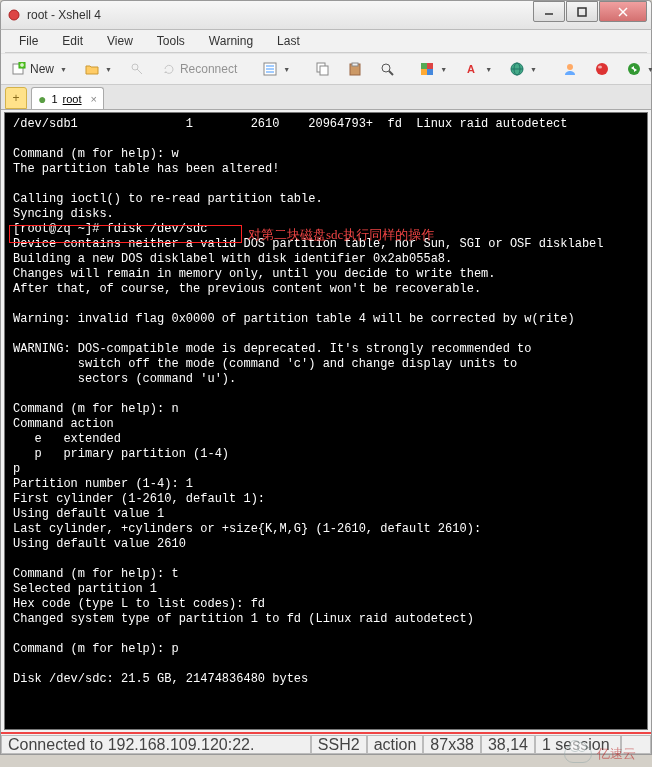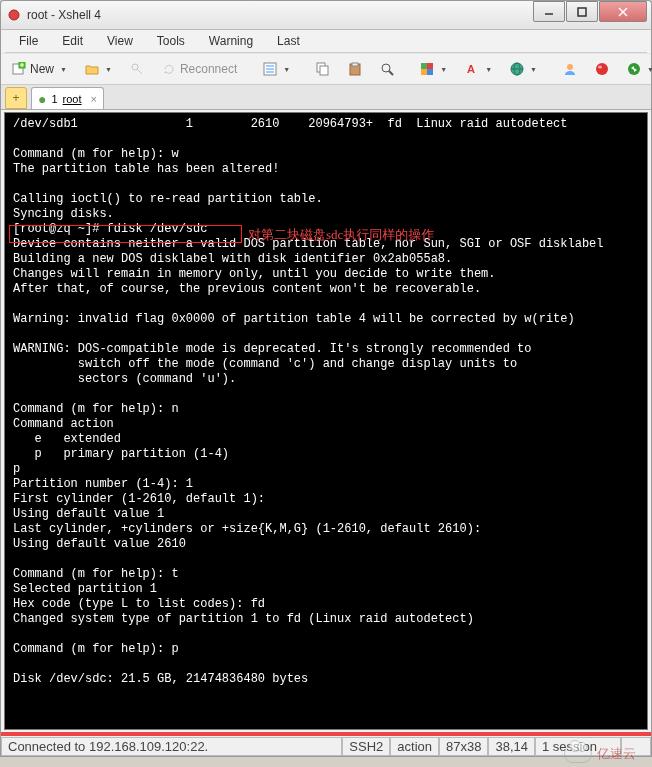--- a/index.html
+++ b/index.html
@@ -18,21 +18,21 @@
 .dropdown-arrow{font-size:7px;color:#555;margin-left:2px}
 .vsep{width:1px;height:20px;background:#ccc;margin:0 2px}
 .tabbar{height:24px;display:flex;align-items:end;padding:0 4px;background:#e5e5e5;border-bottom:1px solid #aaa;gap:0}
 .addtab{width:20px;height:20px;background:#ffe28a;border:1px solid #d4b24a;border-radius:3px 3px 0 0;display:flex;align-items:center;justify-content:center;font-size:12px;color:#8a6d1e;cursor:pointer;margin-right:4px}
 .tab{height:21px;background:#fff;border:1px solid #aaa;border-bottom:none;border-radius:3px 3px 0 0;display:flex;align-items:center;padding:0 6px;font-size:11px;gap:5px;position:relative}
 .tab .dot{color:#5a9e44;font-size:14px}
 .tab .close{color:#888;cursor:pointer;font-size:11px;margin-left:4px}
 .terminal{background:#000;color:#FEFEFE;font-family:'Courier New',monospace;font-size:12px;line-height:15px;padding:4px 8px 4px 8px;height:608px;overflow:hidden;position:relative;white-space:pre;border:1px solid #777;margin:2px 3px}
 .red-annot{color:#ef4444;position:absolute;left:243px;top:114px;font-family:SimSun,serif;font-size:13px}
 .red-box{position:absolute;left:4px;top:112px;width:231px;height:16px;border:1px solid #ff2222;pointer-events:none}
-.statusbar{height:20px;border-top:4px solid #ef4444;display:flex;align-items:center;font-size:13px;color:#444;padding:0}
+.statusbar{height:20px;border-top:2px solid #ef4444;display:flex;align-items:center;font-size:16px;color:#444;padding:0}
 .status-cell{border:1px solid #bbb;height:17px;line-height:17px;padding:0 6px;background:#f0f0f0}
 .icon-svg{display:inline-flex;align-items:center;justify-content:center}
 .watermark{position:absolute;right:16px;bottom:4px;opacity:.55;font-size:13px;color:#b91c1c;display:flex;align-items:center;gap:5px;font-family:sans-serif}
 .watermark .cloud{width:26px;height:16px;border:1.5px solid #9aa;border-radius:10px;position:relative}
 .watermark .cloud::before{content:"";position:absolute;width:10px;height:10px;border:1.5px solid #9aa;border-radius:50%;top:-6px;left:4px;background:#fff}
 .watermark .cloud::after{content:"";position:absolute;width:8px;height:8px;border:1.5px solid #9aa;border-radius:50%;top:-4px;right:4px;background:#fff}
 .tab-label{text-decoration:underline}
 </style>
 </head>
 <body>

